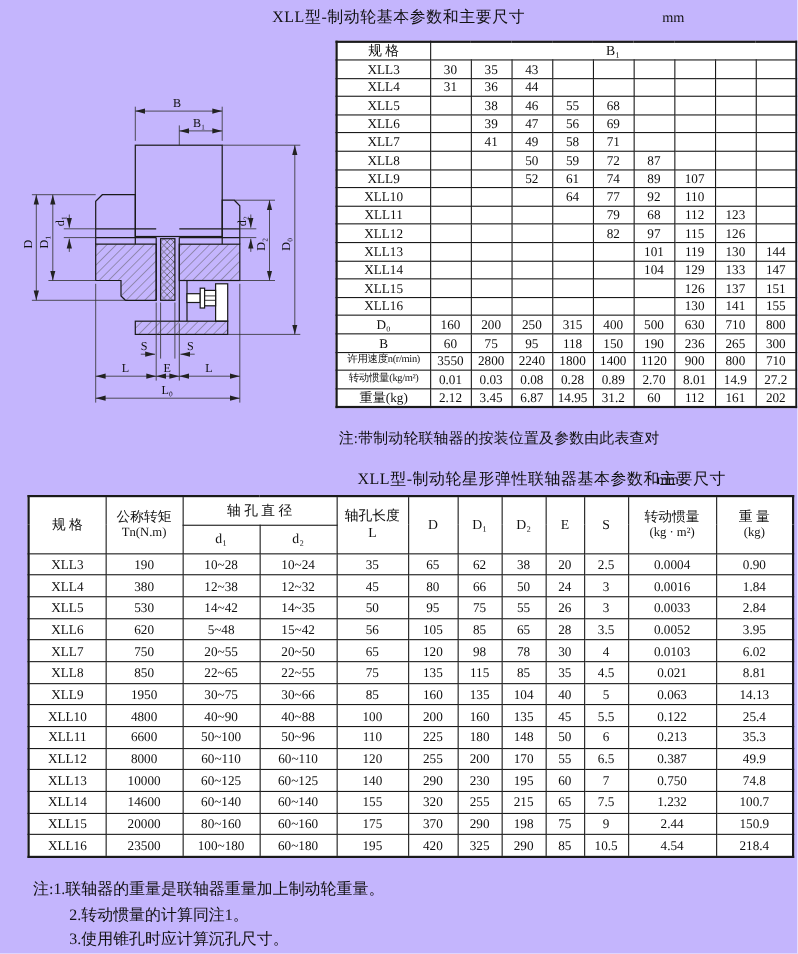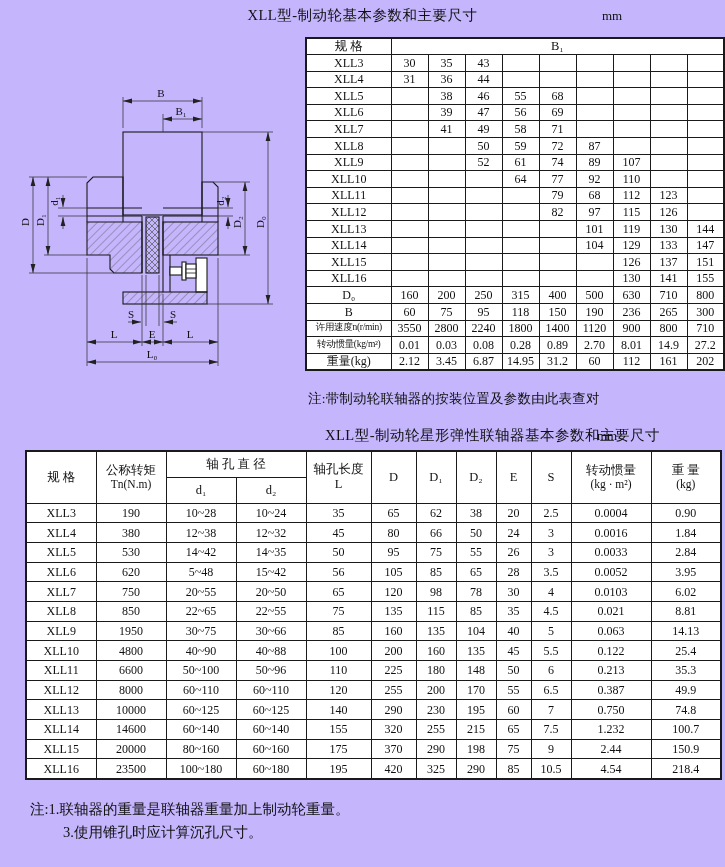--- a/index.html
+++ b/index.html
@@ -623,16 +623,17 @@
           <td>85</td>
           <td>10.5</td>
           <td>4.54</td>
           <td>218.4</td>
         </tr>
       </tbody>
   </table>
 
   <div class="notes">
     <div class="note-line">注:1.联轴器的重量是联轴器重量加上制动轮重量。</div>
+    <div class="note-line indent">2.转动惯量的计算同注1。</div>
     <div class="note-line indent">3.使用锥孔时应计算沉孔尺寸。</div>
   </div>
 
 </div>
 
 </body></html>

